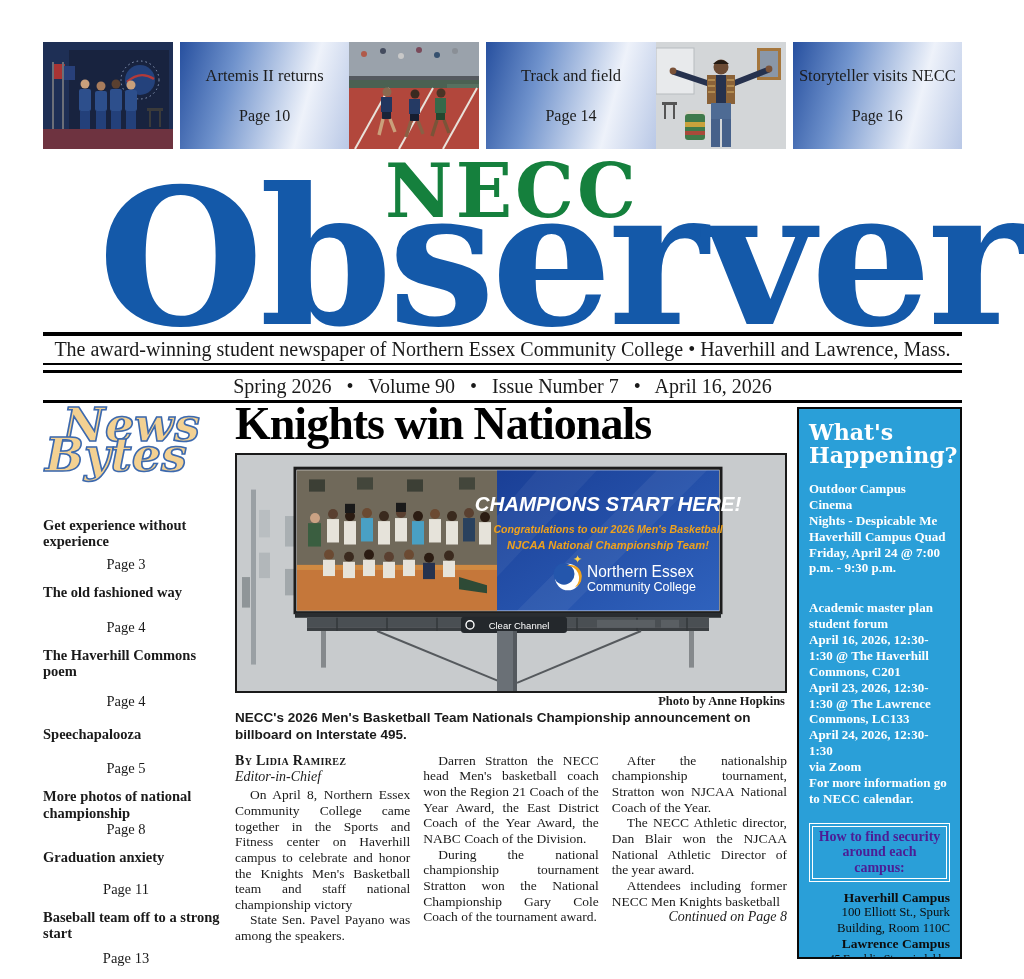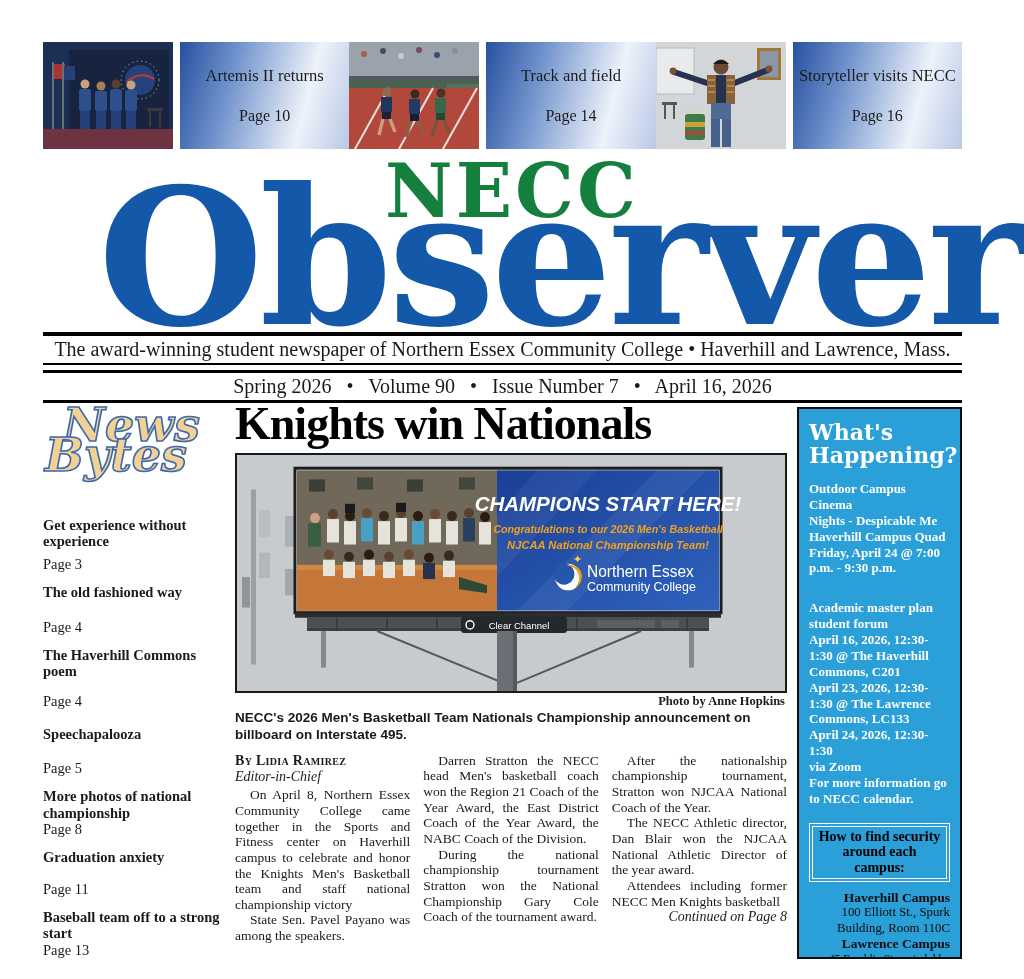--- a/index.html
+++ b/index.html
@@ -38,21 +38,21 @@
 
   
   .newsbytes{width:182px;flex:0 0 182px;}
   .nb-logo{height:86px;margin-bottom:24px;position:relative;}
   .nb-word{font-family:"DejaVu Serif",serif;font-style:italic;font-weight:bold;font-size:46px;line-height:0.8;
            color:#f3d192;-webkit-text-stroke:1.6px #3c69ae;text-shadow:0 0 1px #3c69ae;}
   .nb-w1{margin-left:20px;}
   .nb-w2{margin-top:-7px;margin-left:2px;}
   .nb-item{margin-bottom:11px;}
   .nb-title{font-weight:bold;font-size:14.5px;line-height:1.12;}
-  .nb-page{font-size:14.5px;text-align:left;padding-right:16px;margin-top:7px;}
+  .nb-page{font-size:14.5px;text-align:center;padding-right:16px;margin-top:7px;}
 
   
   .center{width:552px;flex:0 0 552px;margin:0 10px;}
   .headline{font-weight:bold;font-size:46px;line-height:1.0;letter-spacing:-1px;color:#000;
             margin:-6px 0 6px 0;white-space:nowrap;}
   .photo-frame{height:236px;border:2px solid #1a1a1a;background:#c8cbcd;}
   .photo-frame svg{display:block;width:100%;height:100%;}
   .credit{font-weight:bold;font-size:12.5px;text-align:right;margin:1px 2px 0 0;}
   .caption{font-family:"Liberation Sans",sans-serif;font-weight:bold;font-size:13.5px;line-height:1.25;margin-top:1px;}
   .cols{display:flex;margin-top:9px;}
@@ -64,21 +64,21 @@
   .continued{font-style:italic;font-size:14px;text-align:right;margin-top:16px;text-indent:0;}
 
   
   .happening{width:165px;flex:0 0 165px;height:552px;box-sizing:border-box;
              background:#2a9fd8;border:2px solid #0a0a0a;padding:12px 10px;overflow:hidden;}
   .hb-title{color:#fff;font-weight:bold;font-size:22px;line-height:1.05;margin-bottom:14px;
             font-family:"DejaVu Serif",serif;}
   .hb-event{color:#fff;font-weight:bold;font-size:13px;line-height:1.22;white-space:pre-line;}
   .hb-e2{margin-top:24px;}
   .security-box{margin-top:16px;border:4px double #fff;padding:2px 3px;}
-  .security-title{color:#000000;font-weight:bold;font-size:14px;line-height:1.12;text-align:center;white-space:pre-line;}
+  .security-title{color:#4c1d95;font-weight:bold;font-size:14px;line-height:1.12;text-align:center;white-space:pre-line;}
   .sec-info{margin-top:8px;text-align:right;color:#0d0d0d;font-size:12.8px;line-height:1.18;}
   .sec-campus{font-weight:bold;font-size:13.5px;}
   .sec-addr2{font-size:12px;letter-spacing:-0.3px;}
 </style>
 </head>
 <body>
 
 <div class="page">
 
   <div class="strip">
@@ -235,21 +235,21 @@
       <div class="nb-item">
         <div class="nb-title">More photos of national championship</div>
         <div class="nb-page" style="margin-top:0px">Page 8</div>
       </div>
       <div class="nb-item">
         <div class="nb-title">Graduation anxiety</div>
         <div class="nb-page" style="margin-top:16px">Page 11</div>
       </div>
       <div class="nb-item">
         <div class="nb-title">Baseball team off to a strong start</div>
-        <div class="nb-page" style="margin-top:0">Page 13</div>
+        <div class="nb-page" style="margin-top:8px">Page 13</div>
       </div>
 
     </aside>
 
     <section class="center">
       <h1 class="headline">Knights win Nationals</h1>
 
       <div class="photo-frame">
         <svg viewBox="0 0 548 232" preserveAspectRatio="none">
           <defs>

